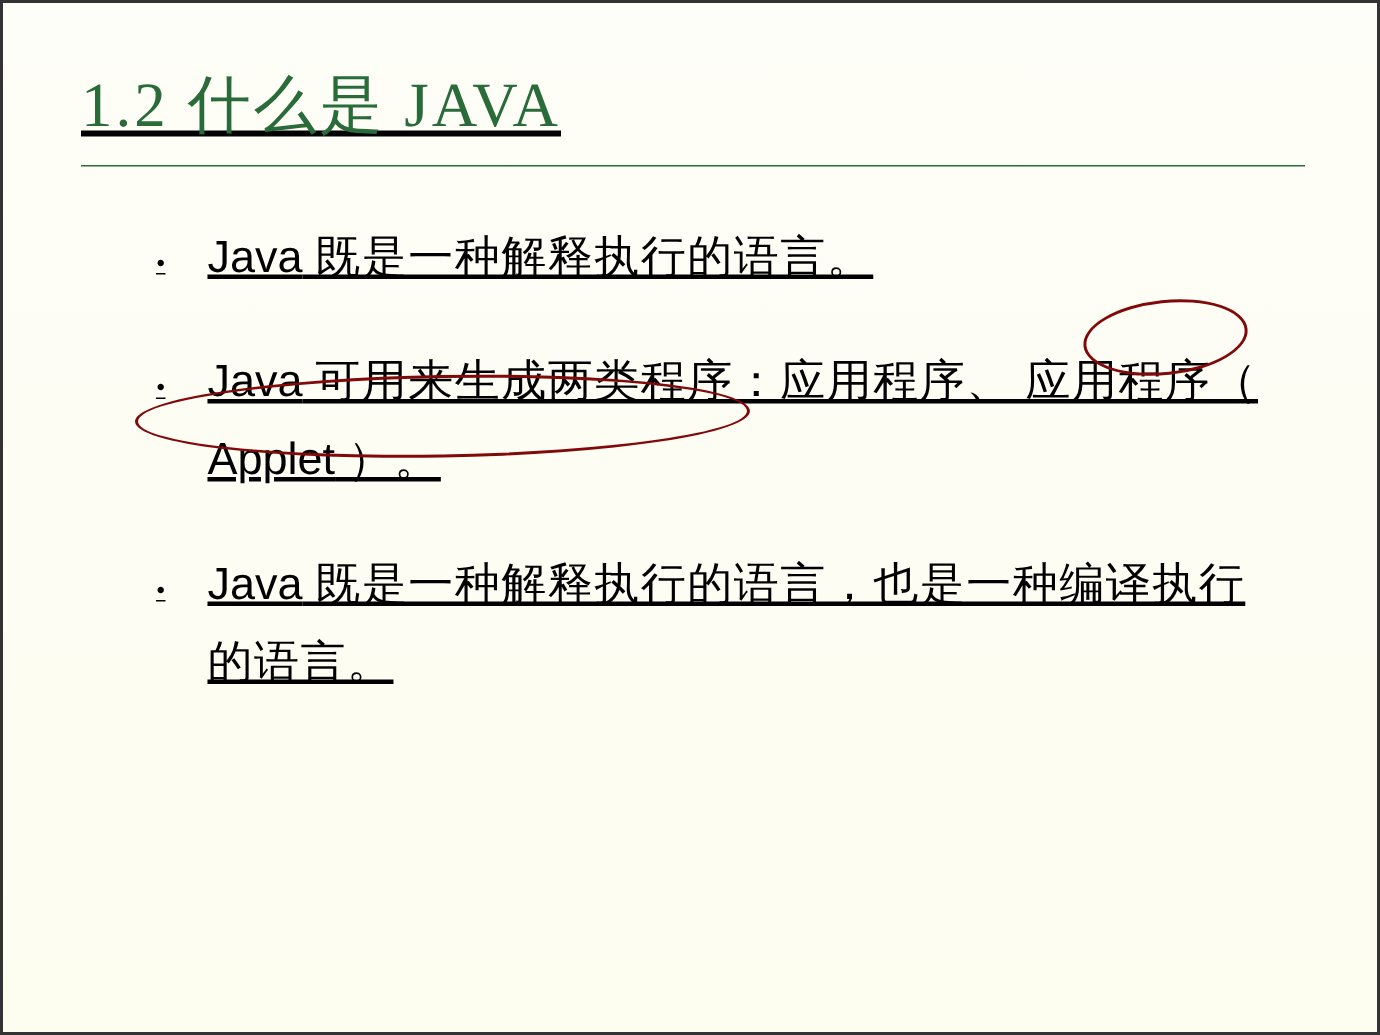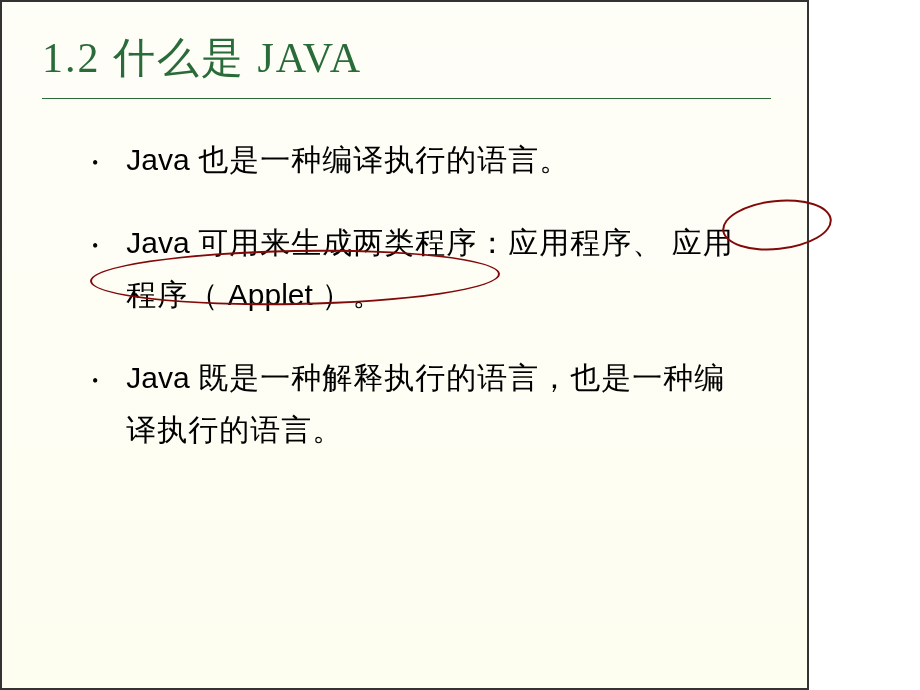--- a/index.html
+++ b/index.html
@@ -9,26 +9,27 @@
     }
     body {
       width: 920px;
       height: 690px;
       background: #fff;
       font-family: "SimSun", "Times New Roman", serif;
       position: relative;
       overflow: hidden;
     }
     .slide {
-      width: 809px;
+      width: 920px;
       height: 690px;
       background: linear-gradient(to bottom, #fefef8 0%, #fdfdf0 100%);
       border: 2px solid #333;
       position: relative;
-      padding: 0;
+      padding: 12px;
+      text-decoration: underline;
     }
     .title {
       font-size: 42px;
       color: #2a6b3a;
       font-family: "SimSun", Garamond, "Times New Roman", serif;
       padding: 28px 0 12px 40px;
       letter-spacing: 2px;
       font-weight: normal;
     }
     .underline {
@@ -88,21 +89,21 @@
 
 <div class="slide">
   <h1 class="title">1.2 什么是 JAVA</h1>
   <div class="underline"></div>
 
   <div class="content">
 
     <div class="bullet-item">
       <span class="bullet-dot">•</span>
       <span class="bullet-text">
-        <span class="latin">Java</span><span> 也是一种编译执行的语言。</span>
+        <span class="latin">Java</span><span> 既是一种解释执行的语言。</span>
       </span>
     </div>
 
     <div class="bullet-item">
       <span class="bullet-dot">•</span>
       <span class="bullet-text">
         <span class="latin">Java</span><span> 可用来生成两类程序：应用程序、 应用程序（ </span><span class="latin">Applet</span><span> ）。</span>
       </span>
     </div>
 

